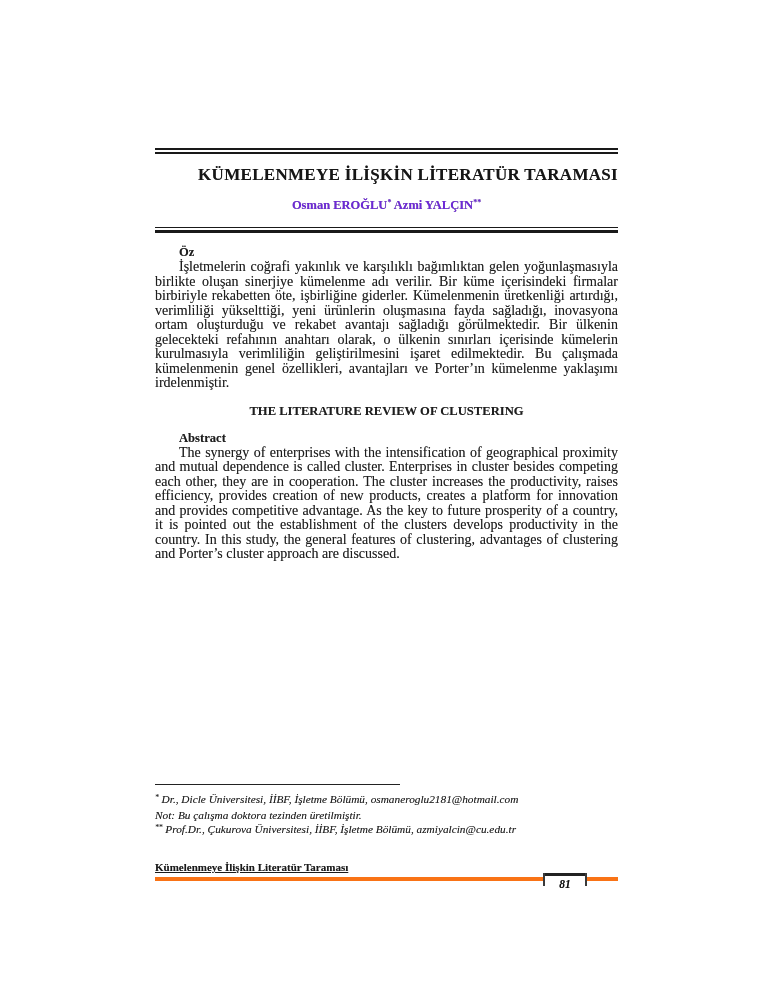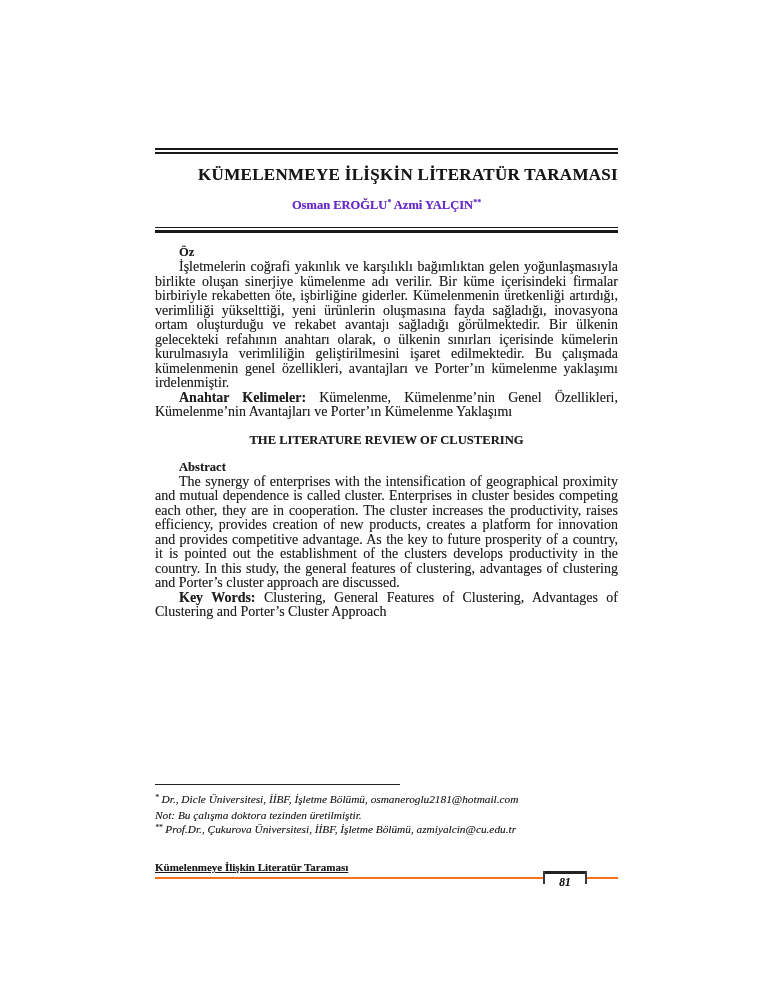--- a/index.html
+++ b/index.html
@@ -23,21 +23,21 @@
   .keywords b { font-weight:700; }
   .center-heading { margin:13px 0 8px; text-align:center; font-weight:700; font-size:12.6px; line-height:15px; }
 
   .footnotes { position:absolute; left:155px; top:784px; width:463px; font-size:11.3px; line-height:14px; color:#222;font-style:italic; }
   .fn-rule { width:245px; border-top:1.5px solid #222; margin-bottom:7px; }
   .fn-line { margin:0; }
   .fn-sup { font-size:7.5px; position:relative; top:-3px; }
 
   .footer { position:absolute; left:155px; top:849px; width:463px; }
   .footer-title { margin:12px 0 3px; font-weight:700; font-size:11px; line-height:13px; color:#1a1a1a;text-decoration:underline; }
-  .footer-rule { position:relative; border-top:2px solid #f97316; height:0;font-style:italic; }
+  .footer-rule { position:relative; border-top:4px solid #f97316; height:0;font-style:italic; }
   .page-tab {
     position:absolute; right:33px; top:-8px; width:40px; height:22px;
     background:#ffffff; border-top:3px solid #222; text-align:center;
   }
   .page-tab::before, .page-tab::after {
     content:""; position:absolute; top:-3px; width:2px; height:13px; background:#3a3a3a;
   }
   .page-tab::before { left:-2px; }
   .page-tab::after  { right:-2px; }
   .page-num { display:block; margin-top:1px; font-weight:700; font-size:11.5px; line-height:14px; color:#111; }
@@ -54,29 +54,27 @@
     <h1 class="title">KÜMELENMEYE İLİŞKİN LİTERATÜR TARAMASI</h1>
 
     <p class="authors"><span>Osman EROĞLU</span><span class="sup-mark">*</span> <span>Azmi YALÇIN</span><span class="sup-mark">**</span></p>
 
     <div class="rule-double rule-bottom"></div>
 
     <p class="h-run">Öz</p>
 
     <p class="body-text">İşletmelerin coğrafi yakınlık ve karşılıklı bağımlıktan gelen yoğunlaşmasıyla birlikte oluşan sinerjiye kümelenme adı verilir. Bir küme içerisindeki firmalar birbiriyle rekabetten öte, işbirliğine giderler.  Kümelenmenin üretkenliği artırdığı, verimliliği yükselttiği, yeni ürünlerin oluşmasına fayda sağladığı, inovasyona ortam oluşturduğu ve rekabet avantajı sağladığı görülmektedir. Bir ülkenin gelecekteki refahının anahtarı olarak, o ülkenin sınırları içerisinde kümelerin kurulmasıyla verimliliğin geliştirilmesini işaret edilmektedir. Bu çalışmada kümelenmenin genel özellikleri, avantajları ve Porter’ın kümelenme yaklaşımı irdelenmiştir.</p>
 
-    <p class="body-text keywords"><b>Anahtar Kelimeler:</b><span> Kümelenme, Kümelenme’nin Genel Özellikleri, Kümelenme’nin Avantajları ve Porter’ın Kümelenme Yaklaşımı</span></p>
 
     <p class="center-heading">THE LITERATURE REVIEW OF CLUSTERING</p>
 
     <p class="h-run">Abstract</p>
 
     <p class="body-text">The synergy of enterprises with the intensification of geographical proximity and mutual dependence is called cluster. Enterprises in cluster besides competing each other, they are in cooperation. The cluster increases the productivity, raises efficiency, provides creation of new products, creates a platform for innovation and provides competitive advantage. As the key to future prosperity of a country, it is pointed out the establishment of the clusters develops productivity in the country. In this study, the general features of clustering, advantages of clustering and Porter’s cluster approach are discussed.</p>
 
-    <p class="body-text keywords"><b>Key Words:</b><span> Clustering, General Features of Clustering, Advantages of Clustering and Porter’s Cluster Approach</span></p>
 
   </div>
 
   <div class="footnotes">
     <div class="fn-rule"></div>
     <p class="fn-line"><span class="fn-sup">*</span> <span>Dr., Dicle Üniversitesi, İİBF, İşletme Bölümü, osmaneroglu2181@hotmail.com</span></p>
     <p class="fn-line"><span>Not: Bu çalışma doktora tezinden üretilmiştir.</span></p>
     <p class="fn-line"><span class="fn-sup">**</span> <span>Prof.Dr., Çukurova Üniversitesi, İİBF, İşletme Bölümü, azmiyalcin@cu.edu.tr</span></p>
   </div>
 

